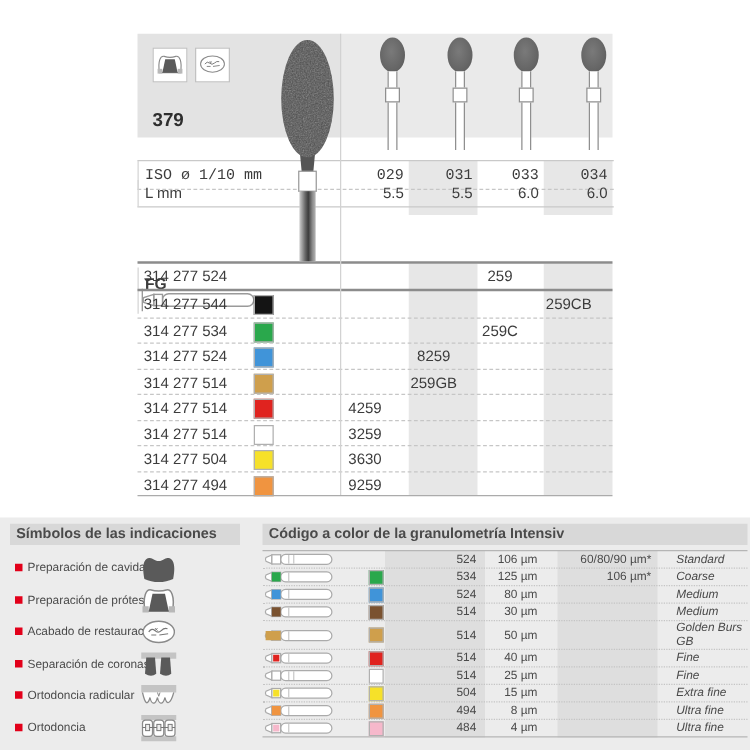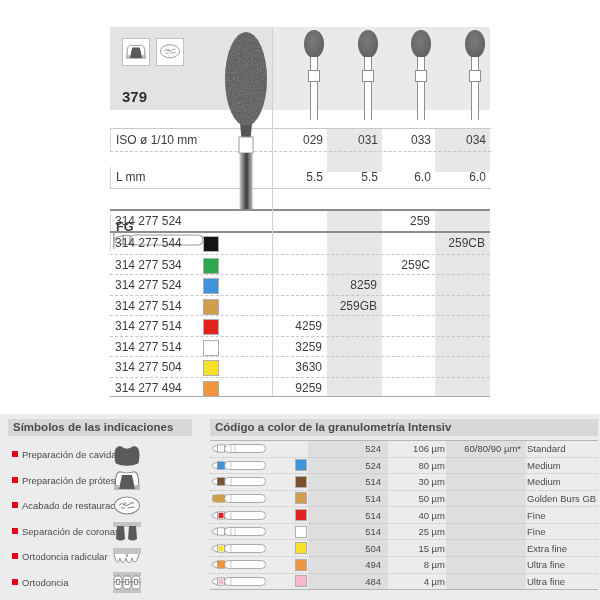--- a/index.html
+++ b/index.html
@@ -26,37 +26,37 @@
   #vdiv{left:272px;top:27px;width:1px;height:369px;background:#d2d2d2;}
 
   
   .band{background:#e7e7e7;}
   #band-iso-2{left:327px;top:128px;width:55px;height:44px;}
   #band-iso-4{left:435px;top:128px;width:55px;height:44px;}
   #band-tab-2{left:327px;top:211px;width:55px;height:185px;}
   #band-tab-4{left:435px;top:211px;width:55px;height:185px;}
 
   .specrow{position:absolute;left:110px;width:380px;height:22px;line-height:22px;font-size:12px;}
-  #row-iso{top:128px;border-top:1px solid #c9c9c9;border-bottom:1px dashed #c6c6c6;border-left:1px solid #d5d5d5;}
-  #row-l{top:167px;height:21px;line-height:20px;border-bottom:1px solid #c9c9c9;border-left:1px solid #d5d5d5;}
+  #row-iso{top:128px;border-top:1px solid #c9c9c9;border-bottom:1px dashed #c6c6c6;border-left:1px solid #d5d5d5;font-family:Liberation Mono, monospace;}
+  #row-l{top:144px;height:21px;line-height:20px;border-bottom:1px solid #c9c9c9;border-left:1px solid #d5d5d5;}
   #row-fg{top:172px;height:37px;border-left:1px solid #d5d5d5;margin-top:42px;}
   .speclabel{position:absolute;left:5px;}
   #fg-label{position:absolute;left:5px;top:2px;font-weight:bold;font-size:12.5px;}
   .val{position:absolute;width:60px;text-align:right;}
   .c1{right:168px;} .c2{right:113px;} .c3{right:60px;} .c4{right:5px;}
 
   #thick-1{left:110px;top:209px;width:380px;height:2px;background:#8c8c8c;}
   #thick-2{left:110px;top:231px;width:380px;height:2px;background:#8c8c8c;}
   #tab-bottom{left:110px;top:396px;width:380px;height:1px;background:#ababab;}
 
   
   .orow{position:absolute;left:110px;width:380px;height:20.5px;line-height:20.5px;font-size:12px;}
   .orow .art{position:absolute;left:5px;}
   .orow .sw{position:absolute;left:93px;top:3px;width:14px;height:14px;border:1px solid #b0b0b0;}
-  .orow .val{line-height:20.5px;}
+  .orow .val{line-height:20.5px;text-align:center;}
   .dashtop{border-top:1px dashed #c6c6c6;}
   #or-0{top:211px;height:20px;line-height:20px;}
   #or-1{top:233px;} #or-2{top:253.5px;} #or-3{top:274px;} #or-4{top:294.5px;}
   #or-5{top:315px;} #or-6{top:335.5px;} #or-7{top:356px;} #or-8{top:376.5px;height:19.5px;}
 
   
   #bigbur{left:223px;top:27px;}
 
   
   #bottom{left:0;top:414px;width:600px;height:186px;background:#ececec;}
@@ -73,23 +73,23 @@
   
   #grit-band-1{left:308px;top:440px;width:80px;height:150px;background:#dedede;}
   #grit-band-2{left:446px;top:440px;width:80px;height:150px;background:#dedede;}
   #grit-table{left:210px;top:440px;width:388px;height:150px;display:flex;flex-direction:column;
               border-top:1px solid #b5b5b5;border-bottom:1px solid #b5b5b5;box-sizing:border-box;}
   .grow{flex:1;display:grid;grid-template-columns:58px 40px 80px 58px 80px 1fr;
         align-items:center;font-size:9.5px;color:#4a4a4a;border-bottom:1px dotted #c4c4c4;}
   .grow:last-child{border-bottom:none;}
   .grow .gsw{justify-self:end;width:10px;height:10px;border:1px solid #b0b0b0;margin-right:1px;}
   .grow .gcode{text-align:right;padding-right:7px;}
-  .grow .ggrit{text-align:right;padding-right:1px;}
+  .grow .ggrit{text-align:right;padding-right:16px;}
   .grow .gextra{text-align:right;padding-right:5px;}
-  .grow .gname{padding-left:1px;}
+  .grow .gname{padding-left:15px;font-style:italic;}
   .gicon{padding-left:1px;display:flex;align-items:center;}
 </style>
 </head>
 <body>
 
 <svg width="0" height="0" style="position:absolute">
   <defs>
     <g id="ic-prosthesis">
       <path d="M4,20 C2,8 5,2 9,3 C12,4 18,4 21,3 C25,2 28,8 26,20 L4,20 Z" fill="#fff" stroke="#8a8a8a" stroke-width="1.2"></path>
       <rect x="2" y="16" width="5" height="5" fill="#b8b8b8"></rect>
@@ -342,20 +342,33 @@
       <span class="gsw" style="visibility: hidden;"></span>
       <span class="gcode">524</span>
       <span class="ggrit">106 µm</span>
       <span class="gextra">60/80/90 µm*</span>
       <span class="gname">Standard</span>
     </div>
     <div class="grow">
       <span class="gicon">
           <svg width="56" height="11" viewBox="0 0 56 11">
             <use href="#ic-minibur"></use>
+            <rect x="6.5" y="1.8" width="7" height="7.4" class="bandrect" fill="#2aa84c"></rect>
+          </svg>
+        </span>
+      <span class="gsw" style="background: rgb(42, 168, 76);"></span>
+      <span class="gcode">534</span>
+      <span class="ggrit">125 µm</span>
+      <span class="gextra">106 µm*</span>
+      <span class="gname">Coarse</span>
+    </div>
+    <div class="grow">
+      <span class="gicon">
+          <svg width="56" height="11" viewBox="0 0 56 11">
+            <use href="#ic-minibur"></use>
             <rect x="6.5" y="1.8" width="7" height="7.4" class="bandrect" fill="#4094d9"></rect>
           </svg>
         </span>
       <span class="gsw" style="background: rgb(64, 148, 217);"></span>
       <span class="gcode">524</span>
       <span class="ggrit">80 µm</span>
       <span class="gextra"></span>
       <span class="gname">Medium</span>
     </div>
     <div class="grow">

